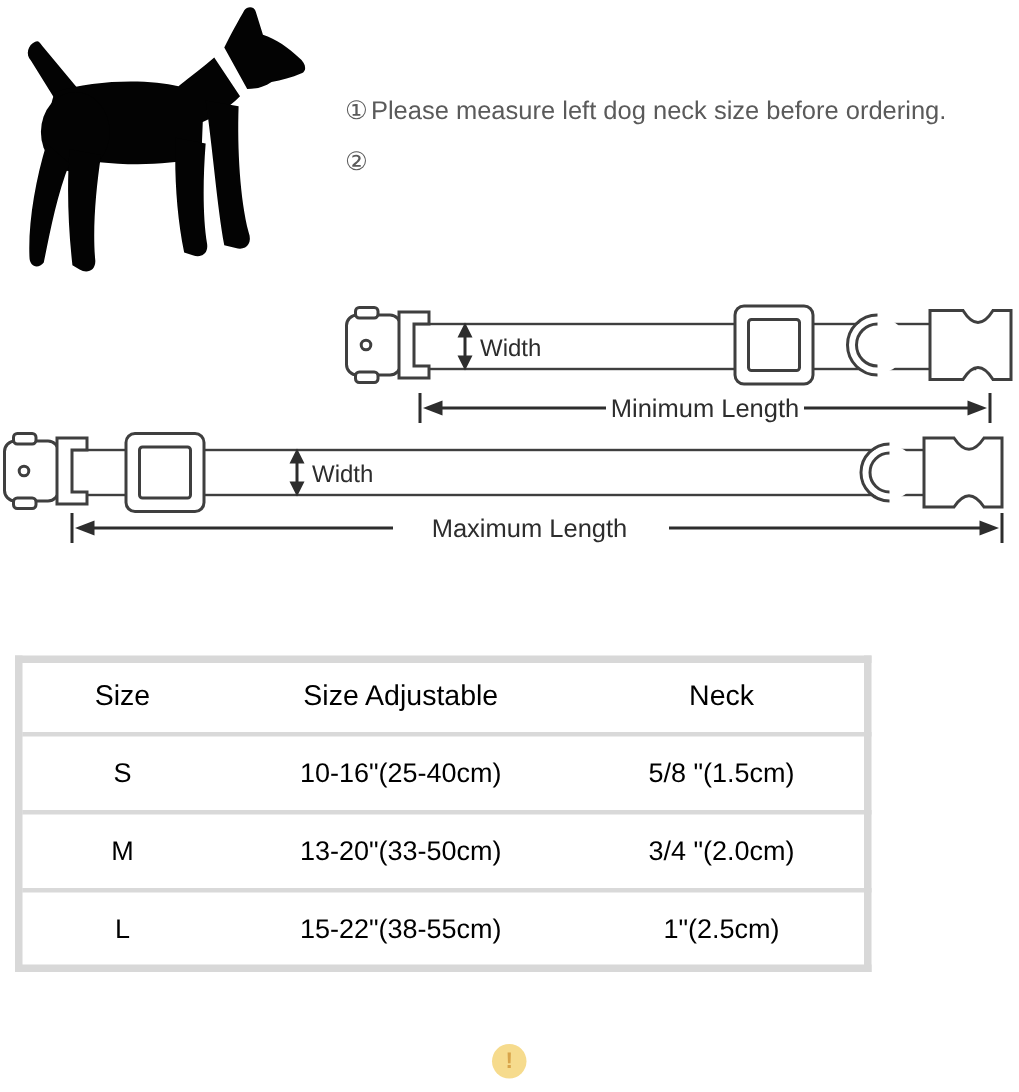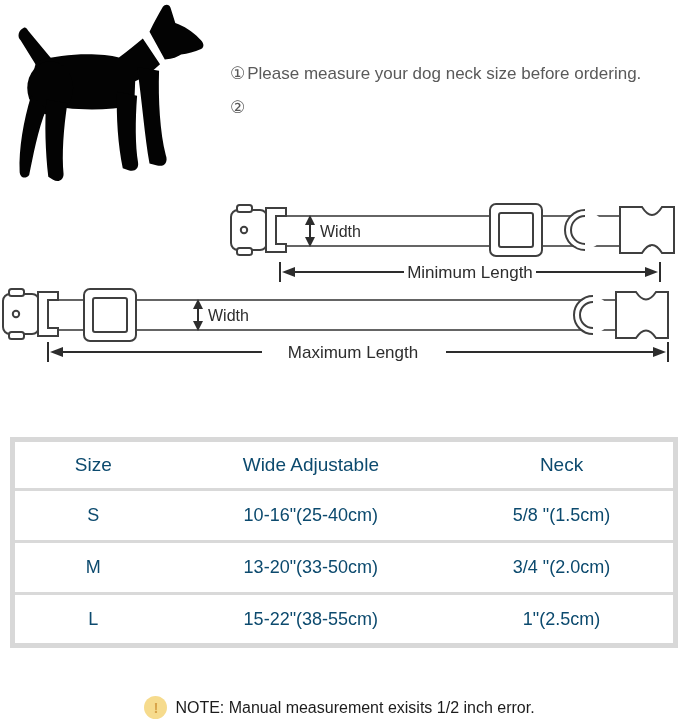--- a/index.html
+++ b/index.html
@@ -19,23 +19,23 @@
   .instr-num { flex: 0 0 auto; padding-right: 2px; }
   .instr-text { max-width: 404px; }
 
   
   .collar-min { position: absolute; left: 228px; top: 198px; }
   .collar-max { position: absolute; left: 0px; top: 286px; }
   svg text { fill: #2d2d2d; font-family: "Liberation Sans", "DejaVu Sans", sans-serif; }
 
   
   .size-table {
-    position: absolute; left: 10px; top: 437px; width: 668px;
+    position: absolute; left: 10px; top: 437px; width: 571px;
     border-collapse: collapse; table-layout: fixed;
-    color: #0c4a6e; text-align: center;
+    color: #000000; text-align: center;
   }
   .size-table, .size-table th, .size-table td { border: 0; }
   .size-table { border: 5px solid #d8d8d8; }
   .size-table th {
     font-weight: normal; font-size: 19px; height: 50px;
     border-bottom: 3px solid #d9d9d9;
   }
   .size-table td { font-size: 18px; height: 52px; border-bottom: 3px solid #d9d9d9; }
   .size-table tr:last-child td { border-bottom: 0; }
   .col-size  { width: 24%; }
@@ -75,21 +75,21 @@
       <path d="M114,92 L135,96 C133,122 133,148 136,166 C137,173 132,176 126,174 L120,172 C115,148 113,118 114,92 Z"></path>
 
       <path d="M40,100 L62,104 C58,130 56,158 58,178 C58,185 52,187 47,184 L42,181 C39,154 38,126 40,100 Z"></path>
       <path d="M24,96 C16,122 11,152 12,175 C12,182 18,184 22,179 C26,160 31,132 40,110 Z"></path>
     </g>
   </svg>
 
   <div class="instructions">
     <div class="instr">
       <span class="instr-num">①</span>
-      <span class="instr-text">Please measure your dog neck size before ordering.</span>
+      <span class="instr-text">Please measure left dog neck size before ordering.</span>
     </div>
     <div class="instr">
       <span class="instr-num">②</span>
     </div>
   </div>
 
   <svg class="collar-min" width="450" height="88" viewBox="0 0 450 88">
     <g stroke="#3f3f3f" fill="none" stroke-width="1.6">
 
       <rect x="40" y="18" width="382" height="30" fill="#ffffff"></rect>
@@ -173,21 +173,21 @@
       <path d="M50,66 L63,61 L63,71 Z" fill="#2d2d2d" stroke="none"></path>
       <path d="M666,66 L653,61 L653,71 Z" fill="#2d2d2d" stroke="none"></path>
     </g>
     <text x="353" y="72" font-size="17" text-anchor="middle">Maximum Length</text>
   </svg>
 
   <table class="size-table">
     <thead>
       <tr>
         <th class="col-size">Size</th>
-        <th class="col-neck">Wide Adjustable</th>
+        <th class="col-neck">Size Adjustable</th>
         <th class="col-wide">Neck</th>
       </tr>
     </thead>
     <tbody>
       <tr>
         <td>S</td>
         <td>10-16"(25-40cm)</td>
         <td>5/8 "(1.5cm)</td>
       </tr>
       <tr>
@@ -198,16 +198,15 @@
       <tr>
         <td>L</td>
         <td>15-22"(38-55cm)</td>
         <td>1"(2.5cm)</td>
       </tr>
     </tbody>
   </table>
 
   <div class="note">
     <span class="note-icon">!</span>
-    <span class="note-text">NOTE: Manual measurement exisits 1/2 inch error.</span>
   </div>
 
 </div>
 
 </body></html>

